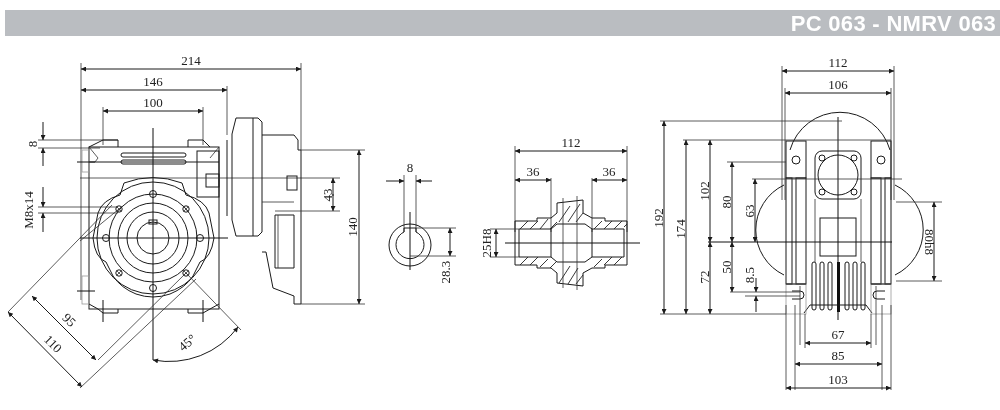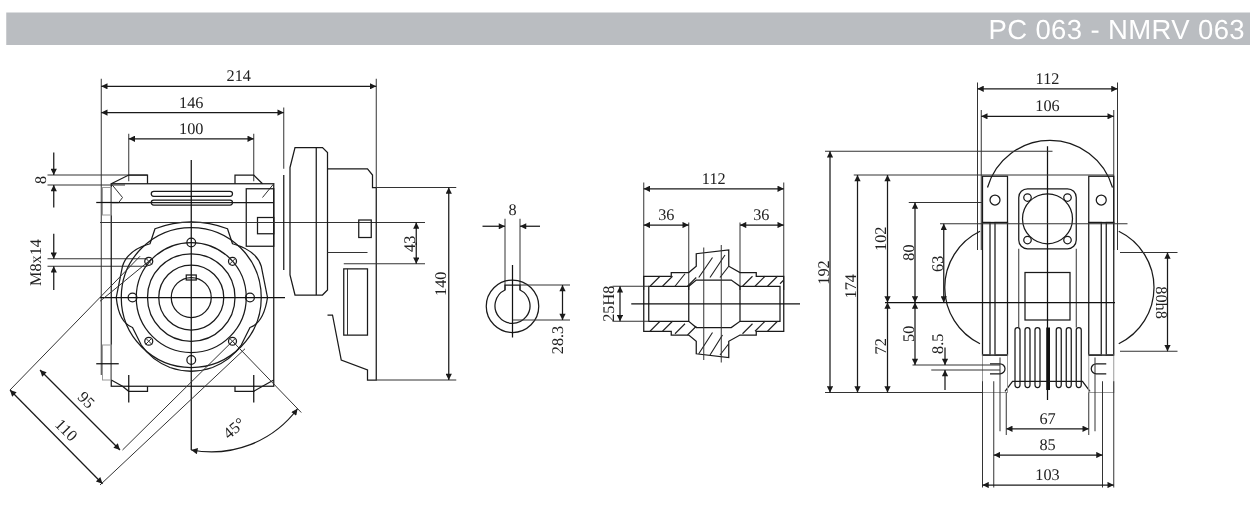--- a/index.html
+++ b/index.html
@@ -1,18 +1,18 @@
 <!DOCTYPE html>
 <html><head>
 <meta charset="utf-8">
 <style>
   html, body { margin: 0; padding: 0; background: #ffffff; }
   body { width: 1000px; height: 410px; position: relative; overflow: hidden; font-family: "Liberation Serif", serif; }
   .header-bar { position: absolute; left: 5px; top: 10px; width: 995px; height: 26px; background: #babdc1; }
-  .header-title { position: absolute; right: 4px; top: 0; height: 20px; line-height: 27px; font-family: "Liberation Sans", sans-serif; font-weight: normal; font-size: 22px; color: #ffffff; letter-spacing: 0.3px; white-space: nowrap; }
+  .header-title { position: absolute; right: 4px; top: 0; height: 20px; line-height: 27px; font-family: "Liberation Sans", sans-serif; font-weight: bold; font-size: 22px; color: #ffffff; letter-spacing: 0.3px; white-space: nowrap; }
   svg.drawing { position: absolute; left: 0; top: 0; }
   .ln { stroke: #1a1a1a; stroke-width: 1; fill: none; }
   .thin { stroke: #333; stroke-width: 0.8; fill: none; }
   .gry { stroke: #9a9a9a; stroke-width: 0.8; fill: none; }
   .ctr { stroke: #111; stroke-width: 1; fill: none; }
   .hatch { stroke: #222; stroke-width: 0.9; }
   .dim text, text.dim { font-family: "Liberation Serif", serif; font-size: 13px; fill: #222; }
 </style>
 </head>
 <body>

